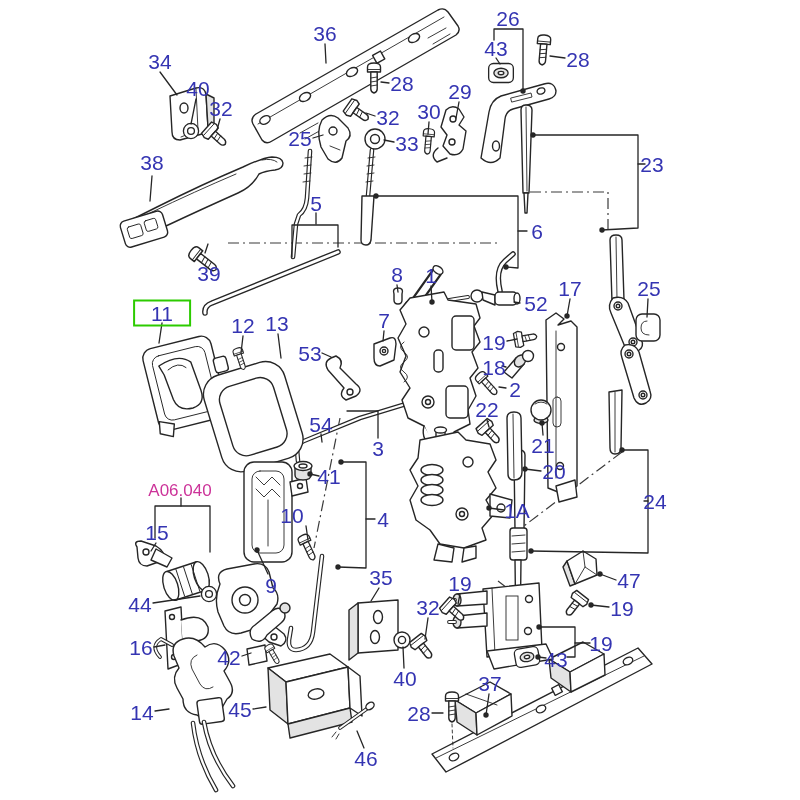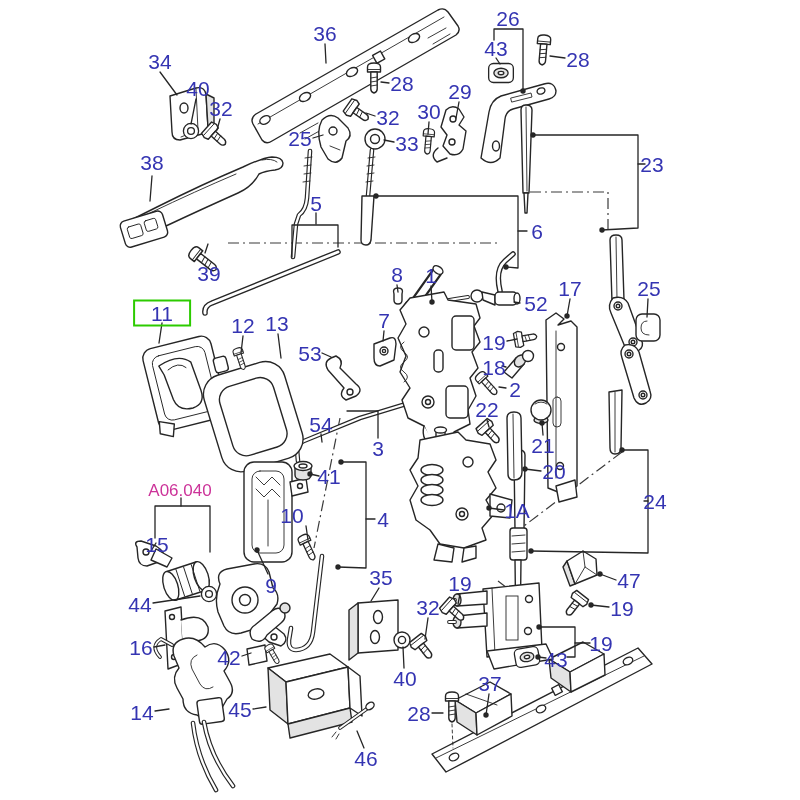--- a/index.html
+++ b/index.html
@@ -588,21 +588,21 @@
       <div class="lbl" style="left: 405px; top: 678px; color: rgb(52, 52, 178);">40</div>
       <div class="lbl" style="left: 556px; top: 659px; color: rgb(52, 52, 178);">43</div>
       <div class="lbl" style="left: 490px; top: 683px; color: rgb(52, 52, 178);">37</div>
       <div class="lbl" style="left: 419px; top: 713px; color: rgb(52, 52, 178);">28</div>
       <div class="lbl" style="left: 321px; top: 424px; color: rgb(52, 52, 178);">54</div>
       <div class="lbl" style="left: 378px; top: 448px; color: rgb(52, 52, 178);">3</div>
       <div class="lbl" style="left: 329px; top: 476px; color: rgb(52, 52, 178);">41</div>
       <div class="lbl ref" style="left: 180px; top: 490px; color: rgb(204, 51, 153);">A06.040</div>
       <div class="lbl" style="left: 292px; top: 515px; color: rgb(52, 52, 178);">10</div>
       <div class="lbl" style="left: 383px; top: 519px; color: rgb(52, 52, 178);">4</div>
-      <div class="lbl" style="left: 157px; top: 532px; color: rgb(52, 52, 178); margin-top: 12px;">15</div>
+      <div class="lbl" style="left: 157px; top: 532px; color: rgb(52, 52, 178);">15</div>
       <div class="lbl" style="left: 271px; top: 585px; color: rgb(52, 52, 178);">9</div>
       <div class="lbl" style="left: 381px; top: 577px; color: rgb(52, 52, 178);">35</div>
       <div class="lbl" style="left: 140px; top: 604px; color: rgb(52, 52, 178);">44</div>
       <div class="lbl" style="left: 141px; top: 647px; color: rgb(52, 52, 178);">16</div>
       <div class="lbl" style="left: 229px; top: 657px; color: rgb(52, 52, 178);">42</div>
       <div class="lbl" style="left: 142px; top: 712px; color: rgb(52, 52, 178);">14</div>
       <div class="lbl" style="left: 240px; top: 709px; color: rgb(52, 52, 178);">45</div>
       <div class="lbl" style="left: 366px; top: 758px; color: rgb(52, 52, 178);">46</div>
     </div>
 </div>

